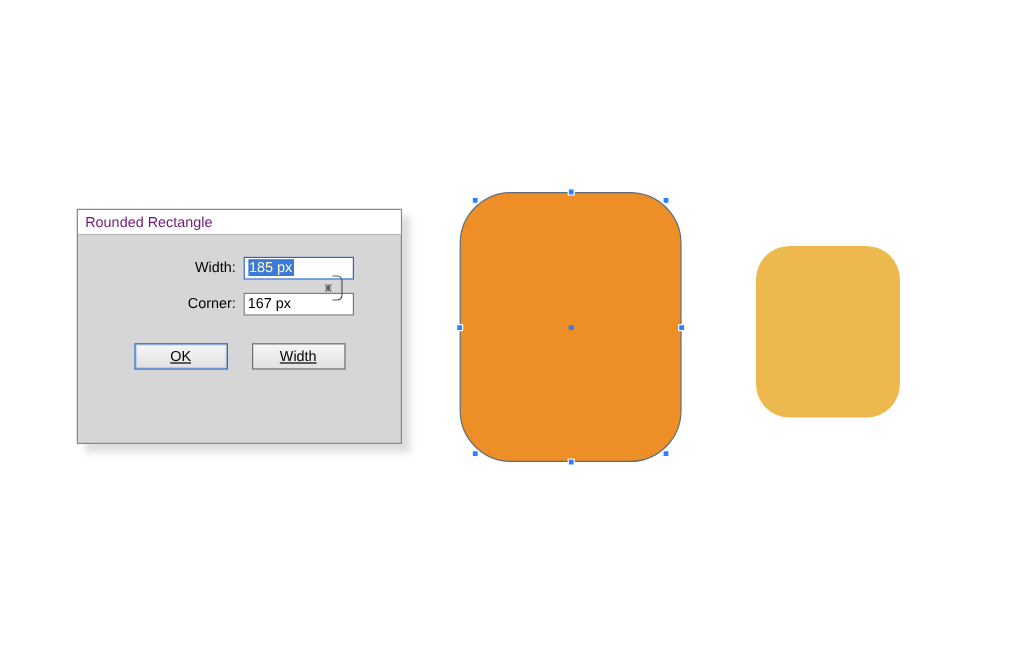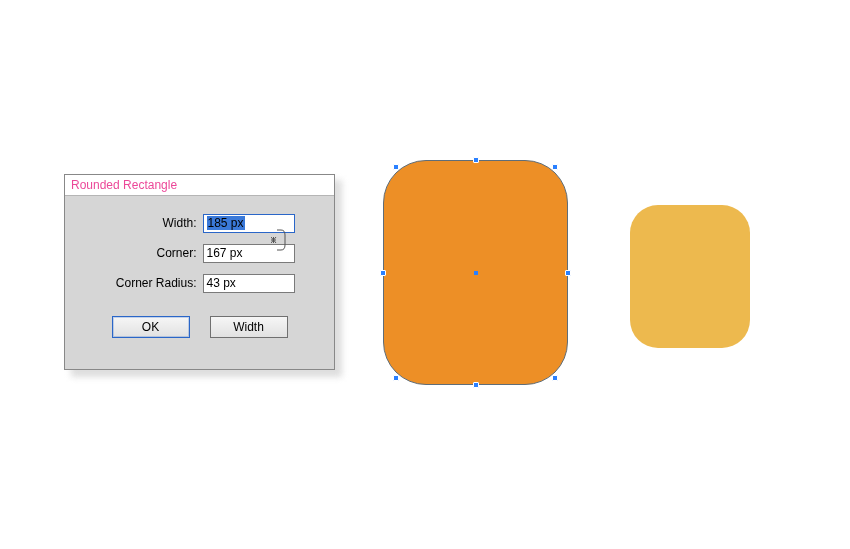--- a/index.html
+++ b/index.html
@@ -36,21 +36,21 @@
     background: #d6d6d6;
     box-sizing: border-box;
   }
   .dialog-titlebar {
     height: 20px;
     line-height: 20px;
     background: #ffffff;
     border-bottom: 1px solid #b5b5b5;
     padding: 0 6px;
     font-size: 12px;
-    color: #ec4899;
+    color: #701a75;
   }
   .dialog-body {
     padding: 14px 18px 10px 18px;
     position: relative;
   }
   .form-row {
     display: flex;
     align-items: center;
     height: 26px;
     margin-bottom: 4px;
@@ -72,33 +72,34 @@
     padding: 0 3px;
     box-sizing: border-box;
     line-height: 17px;
     font-family: inherit;
   }
   .form-input.focus {
     border: 1.5px solid #2a66c8;
   }
   .form-input.focus .sel {
     background: #3a79d9;
-    color: #000000;
+    color: #fef9c3;
     padding: 0 1px;
   }
   .chain-icon {
     position: absolute;
     left: 206px;
     top: 30px;
   }
   .button-row {
     display: flex;
     justify-content: center;
     gap: 20px;
     margin-top: 20px;
+    text-decoration: underline;
   }
   .btn {
     width: 78px;
     height: 22px;
     background: linear-gradient(#f6f6f6,#e1e1e1);
     border: 1px solid #707070;
     font-size: 12px;
     font-family: inherit;
     cursor: pointer;
   }
@@ -172,24 +173,20 @@
     <div class="form-row">
       <div class="form-label">Width:</div>
       <div class="form-input focus"><span class="sel">185 px</span></div>
     </div>
 
     <div class="form-row">
       <div class="form-label">Corner:</div>
       <div class="form-input">167 px</div>
     </div>
 
-    <div class="form-row">
-      <div class="form-label">Corner Radius:</div>
-      <div class="form-input">43 px</div>
-    </div>
 
     <div class="button-row">
       <button class="btn primary">OK</button>
       <button class="btn">Width</button>
     </div>
   </div>
 </div>
 
 <div class="shape-orange"></div>
 

